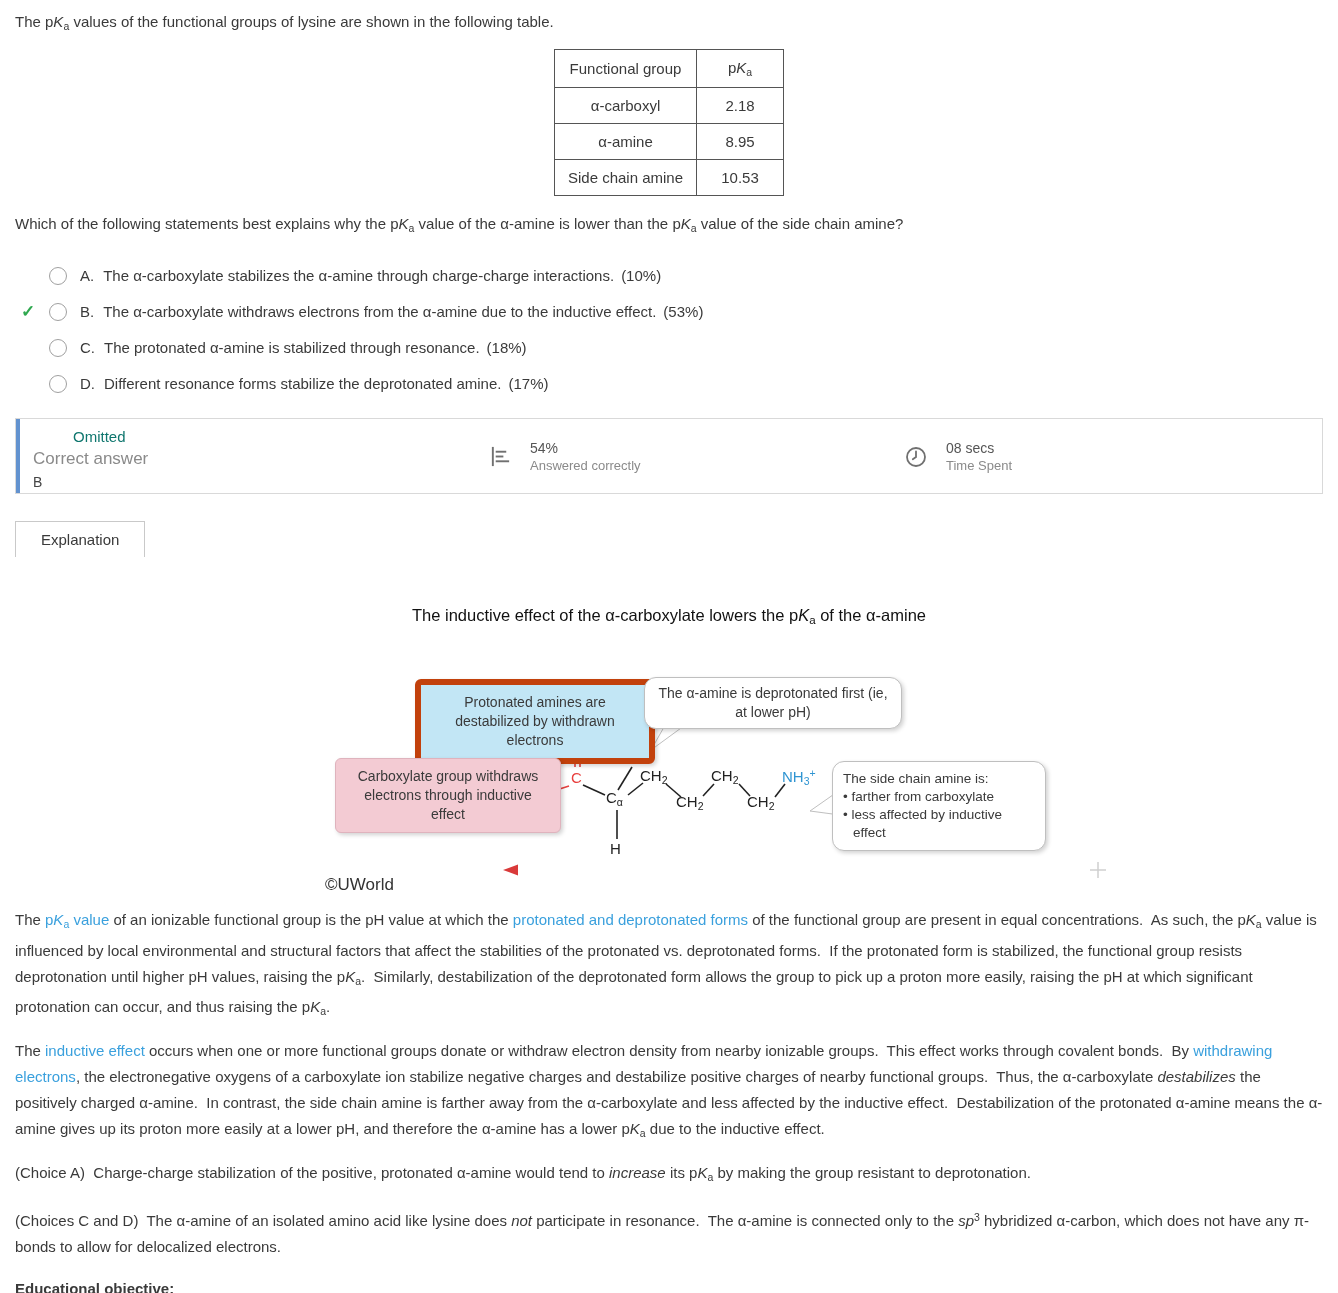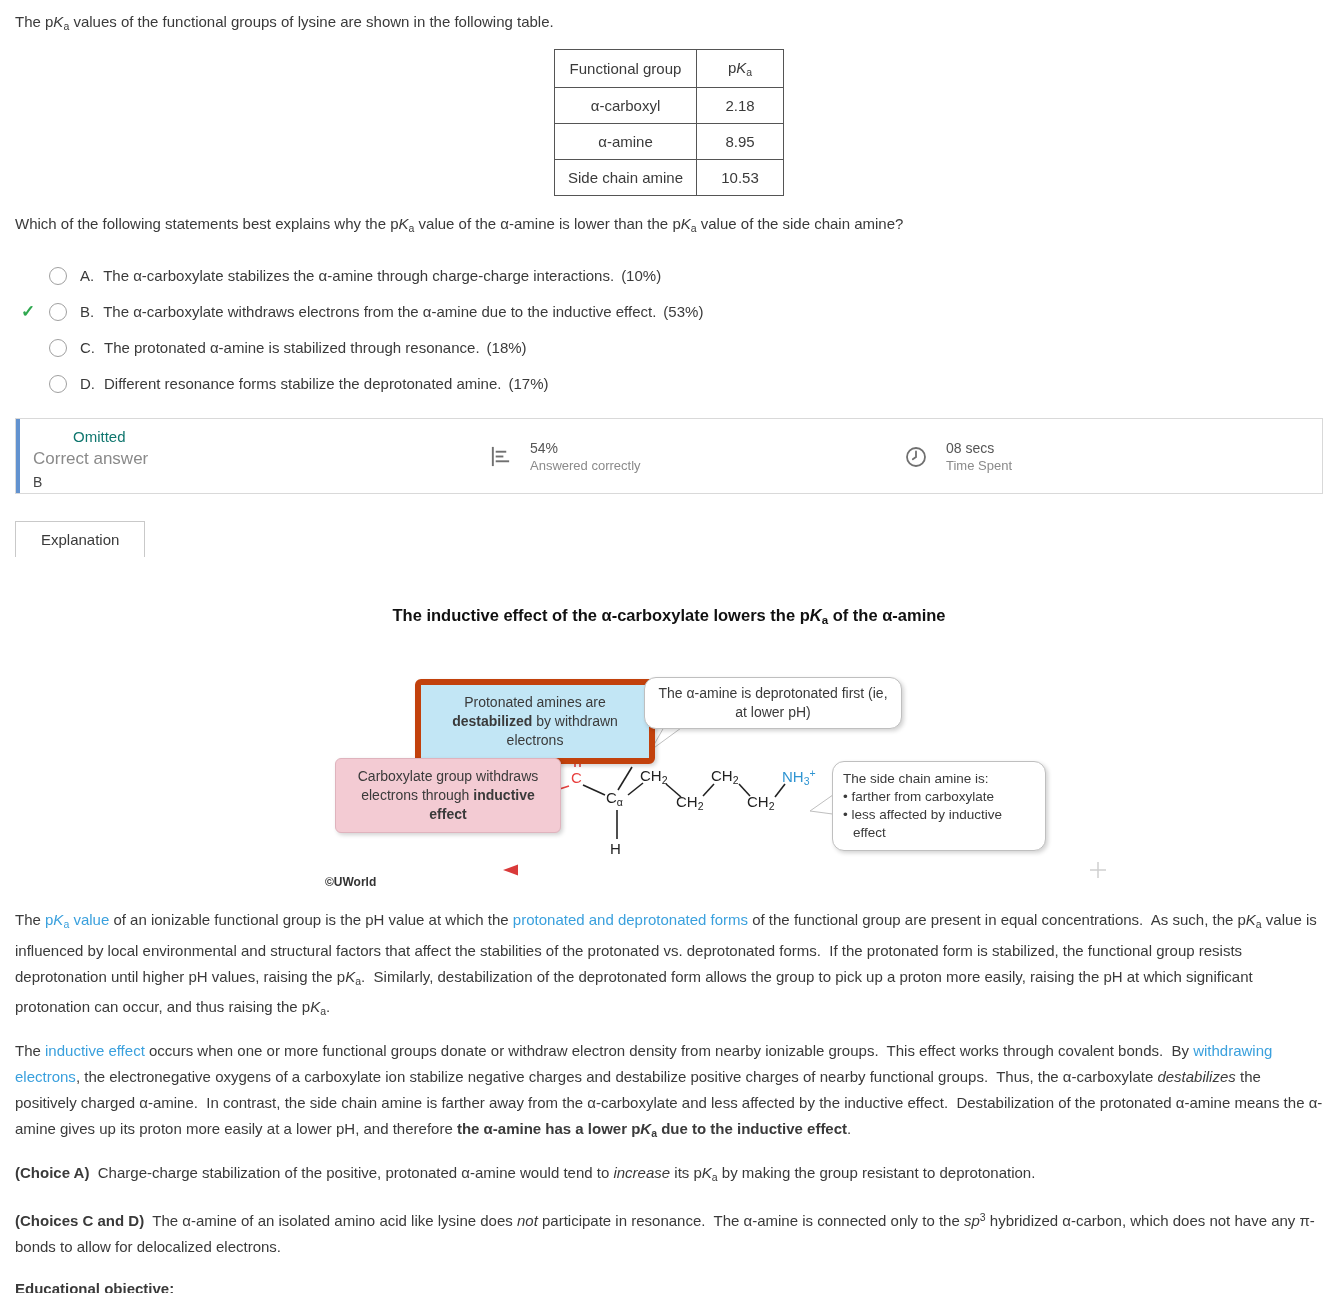--- a/index.html
+++ b/index.html
@@ -1,20 +1,20 @@
 <!DOCTYPE html>
 <html><head>
 <meta charset="utf-8">
 <style>
   html,body{margin:0;padding:0;background:#fff;}
   body{width:1338px;font-family:"Liberation Sans",sans-serif;font-size:15px;color:#3a3a3a;}
   .content{padding:0 15px;}
   .rich{white-space:pre-wrap;line-height:26px;}
   .i{font-style:italic}
-  .b{font-weight:700}
+  .b{font-weight:400}
   .lk{color:#3aa0dd}
   .sub{font-size:0.7em;vertical-align:-0.3em}
   .sup{font-size:0.7em;vertical-align:0.5em}
 
   .intro{margin:9px 0 10px;}
   .table-wrap{text-align:center;margin:4px 0 14px;}
   .pka-table{border-collapse:collapse;display:inline-table;font-size:15px;color:#3a3a3a;}
   .pka-table td{border:1px solid #555;padding:9px 13px;text-align:center;min-width:60px;}
   .question{margin:15px 0 25px;}
 
@@ -41,21 +41,21 @@
   .fig-svg{position:absolute;left:0;top:0;z-index:0;}
   .atom{position:absolute;z-index:1;font-size:15px;color:#222;line-height:1;}
   .red{color:#e8403f;}
   .blue{color:#3095d2;}
   .callout{position:absolute;z-index:2;font-size:14px;line-height:1.35;text-align:center;border-radius:6px;padding:8px 8px;box-shadow:2px 2px 4px rgba(0,0,0,0.18);}
   .co-blue{background:#c2e6f5;border:6px solid #c2410c;margin-top:38px;}
   .co-pink{background:#f3cbd3;border:1px solid #dfb3bd;}
   .bubble{background:#fff;border:1px solid #bfbfbf;border-radius:12px;}
   .bubble2{text-align:left;font-size:13.5px;line-height:1.33;}
   .bullet{padding-left:10px;text-indent:-10px;}
-  .credit{position:absolute;z-index:1;font-size:12px;color:#333;font-weight:bold;}
+  .credit{position:absolute;z-index:1;font-size:17px;color:#333;}
 
   .para{margin:14px 0 0;}
   .first-para{margin-top:8px;}
   .edu{margin-top:16px;}
   .edu-head{font-weight:700;line-height:26px;}
 </style>
 </head>
 <body>
 
 <div class="content">

